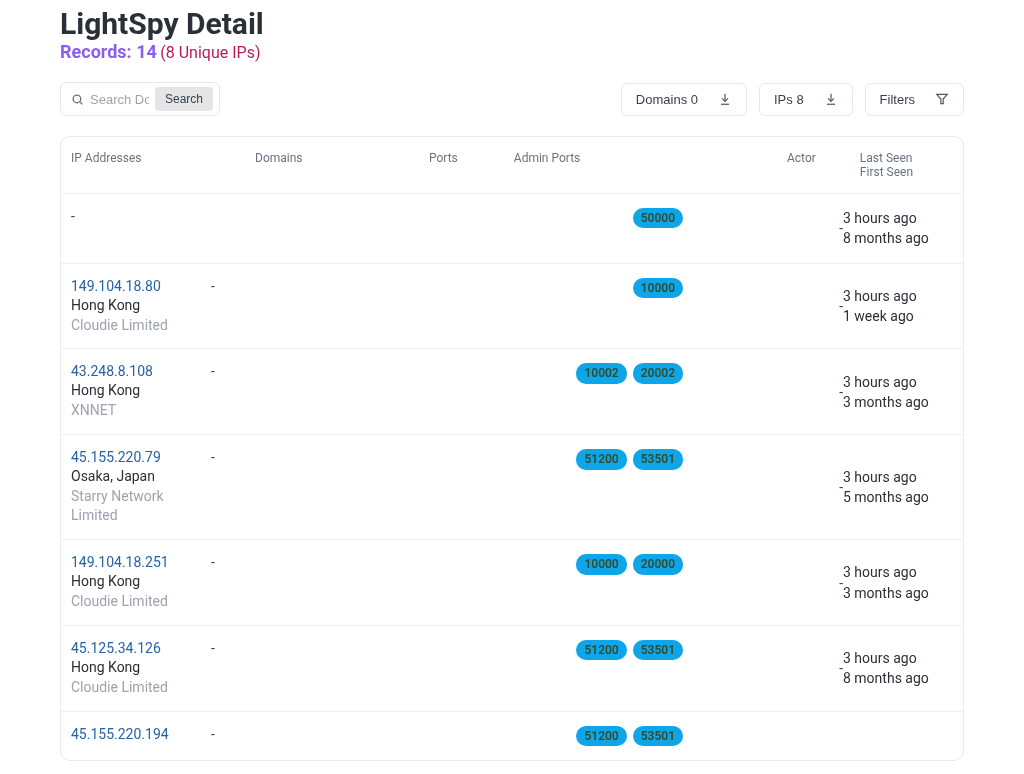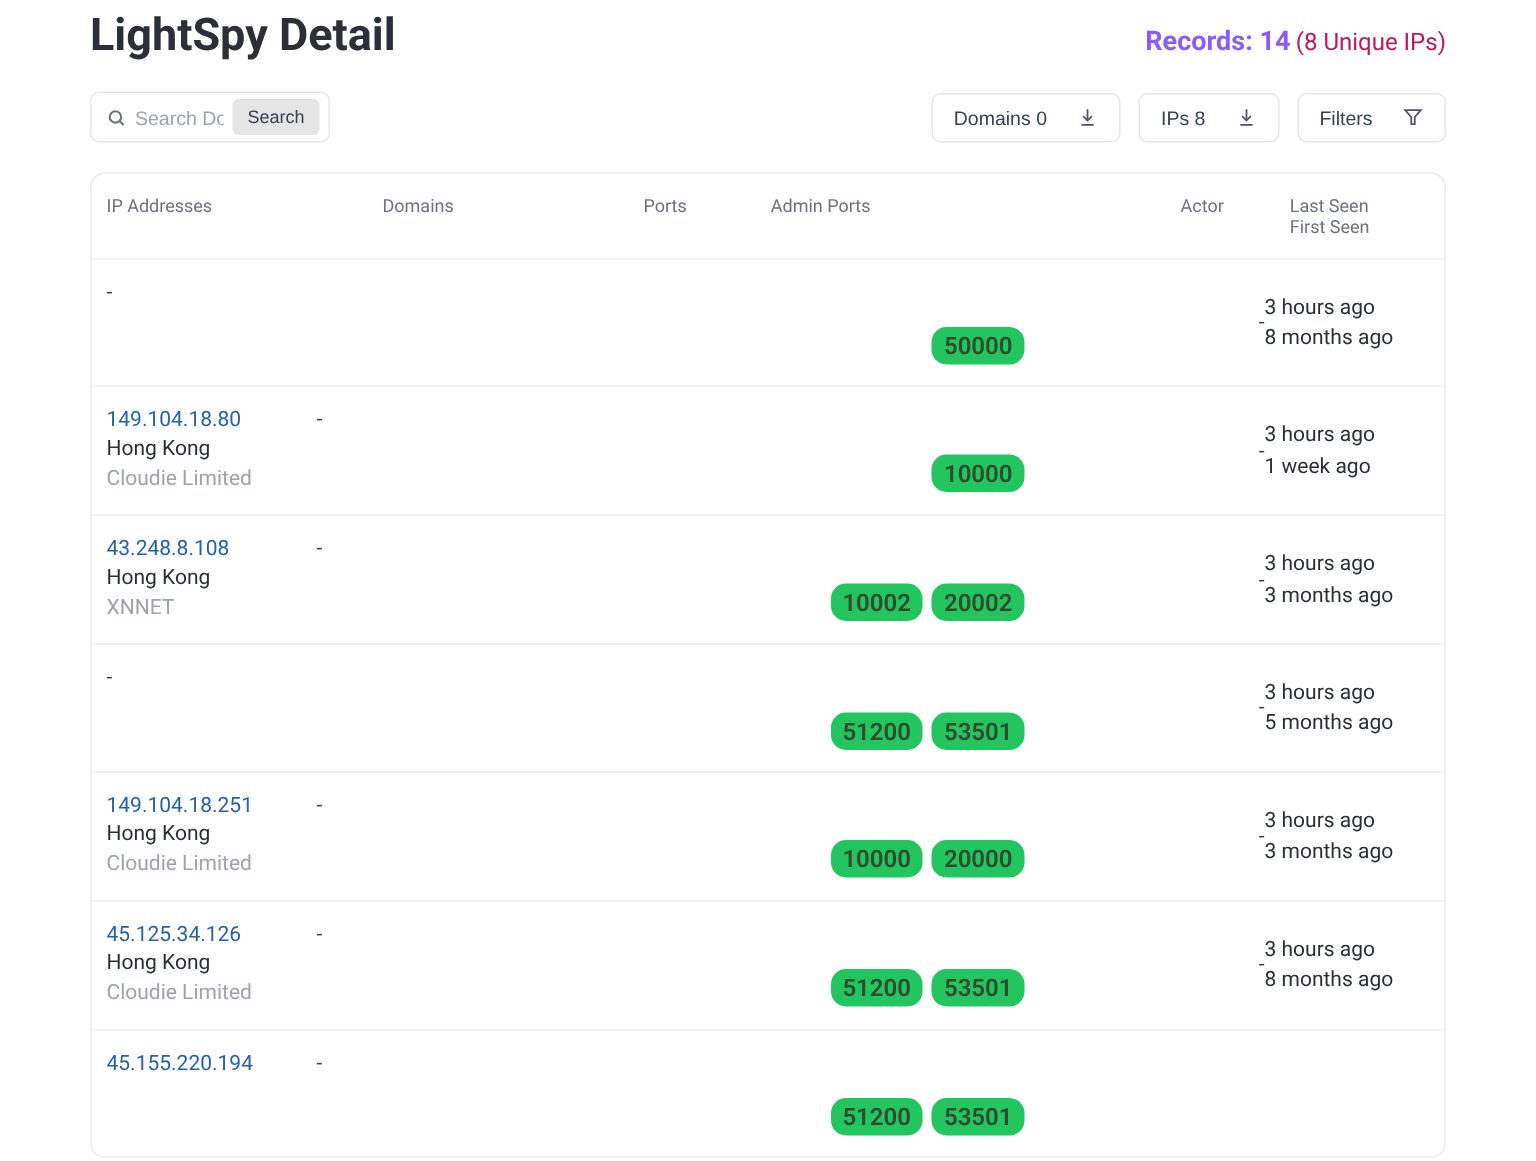--- a/index.html
+++ b/index.html
@@ -9,23 +9,24 @@
     color: #333;
     font-size: 14px;
   }
   .page {
     padding: 0 60px 20px 60px;
     max-width: 1024px;
     margin: 0 auto;
   }
   .header-row {
     display: flex;
-    justify-content: space-between;
+    justify-content: center;
     align-items: baseline;
     padding: 6px 0 20px 0;
+    flex-direction: column;
   }
   .page-title {
     font-size: 30px;
     font-weight: 700;
     color: #2a2f38;
   }
   .records-label {
     font-size: 18px;
     font-weight: 700;
     color: #8b5cf6;
@@ -113,28 +114,27 @@
   .org { color: #9ca3af; font-size: 14px; margin-top: 3px; line-height: 1.35; }
   .dash { color: #374151; }
   .ports-cell {
     grid-column: 3 / 5;
     display: flex;
     gap: 6px;
     justify-content: flex-end;
     padding-right: 30px;
   }
   .port-badge {
-    background: #22c55e;
+    background: #0ea5e9;
     color: #2f4c2f;
-    font-size: 16px;
+    font-size: 12px;
     font-weight: 600;
     padding: 3px 8px;
     border-radius: 10px;
     line-height: 1.2;
-    margin-top: 31px;
   }
   .actor-cell { text-align: right; color: #374151; align-self: center; }
   .times-cell { align-self: center; }
   .time-line { color: #2a2f38; font-size: 14px; line-height: 1.45; } 
 </style>
 </head>
 <body>
 
 <div class="page">
 
@@ -236,20 +236,25 @@
             <span class="port-badge">20002</span>
           </div>
           <div></div>
           <div class="actor-cell">-</div>
           <div class="times-cell">
             <div class="time-line">3 hours ago</div>
             <div class="time-line">3 months ago</div>
           </div>
         </div>
         <div class="trow">
+          <div>
+            <div class="ip-link">45.155.220.79</div>
+            <div class="loc">Osaka, Japan</div>
+            <div class="org">Starry Network Limited</div>
+          </div>
           <div class="dash">-</div>
           <div class="ports-cell">
             <span class="port-badge">51200</span>
             <span class="port-badge">53501</span>
           </div>
           <div></div>
           <div class="actor-cell">-</div>
           <div class="times-cell">
             <div class="time-line">3 hours ago</div>
             <div class="time-line">5 months ago</div>

